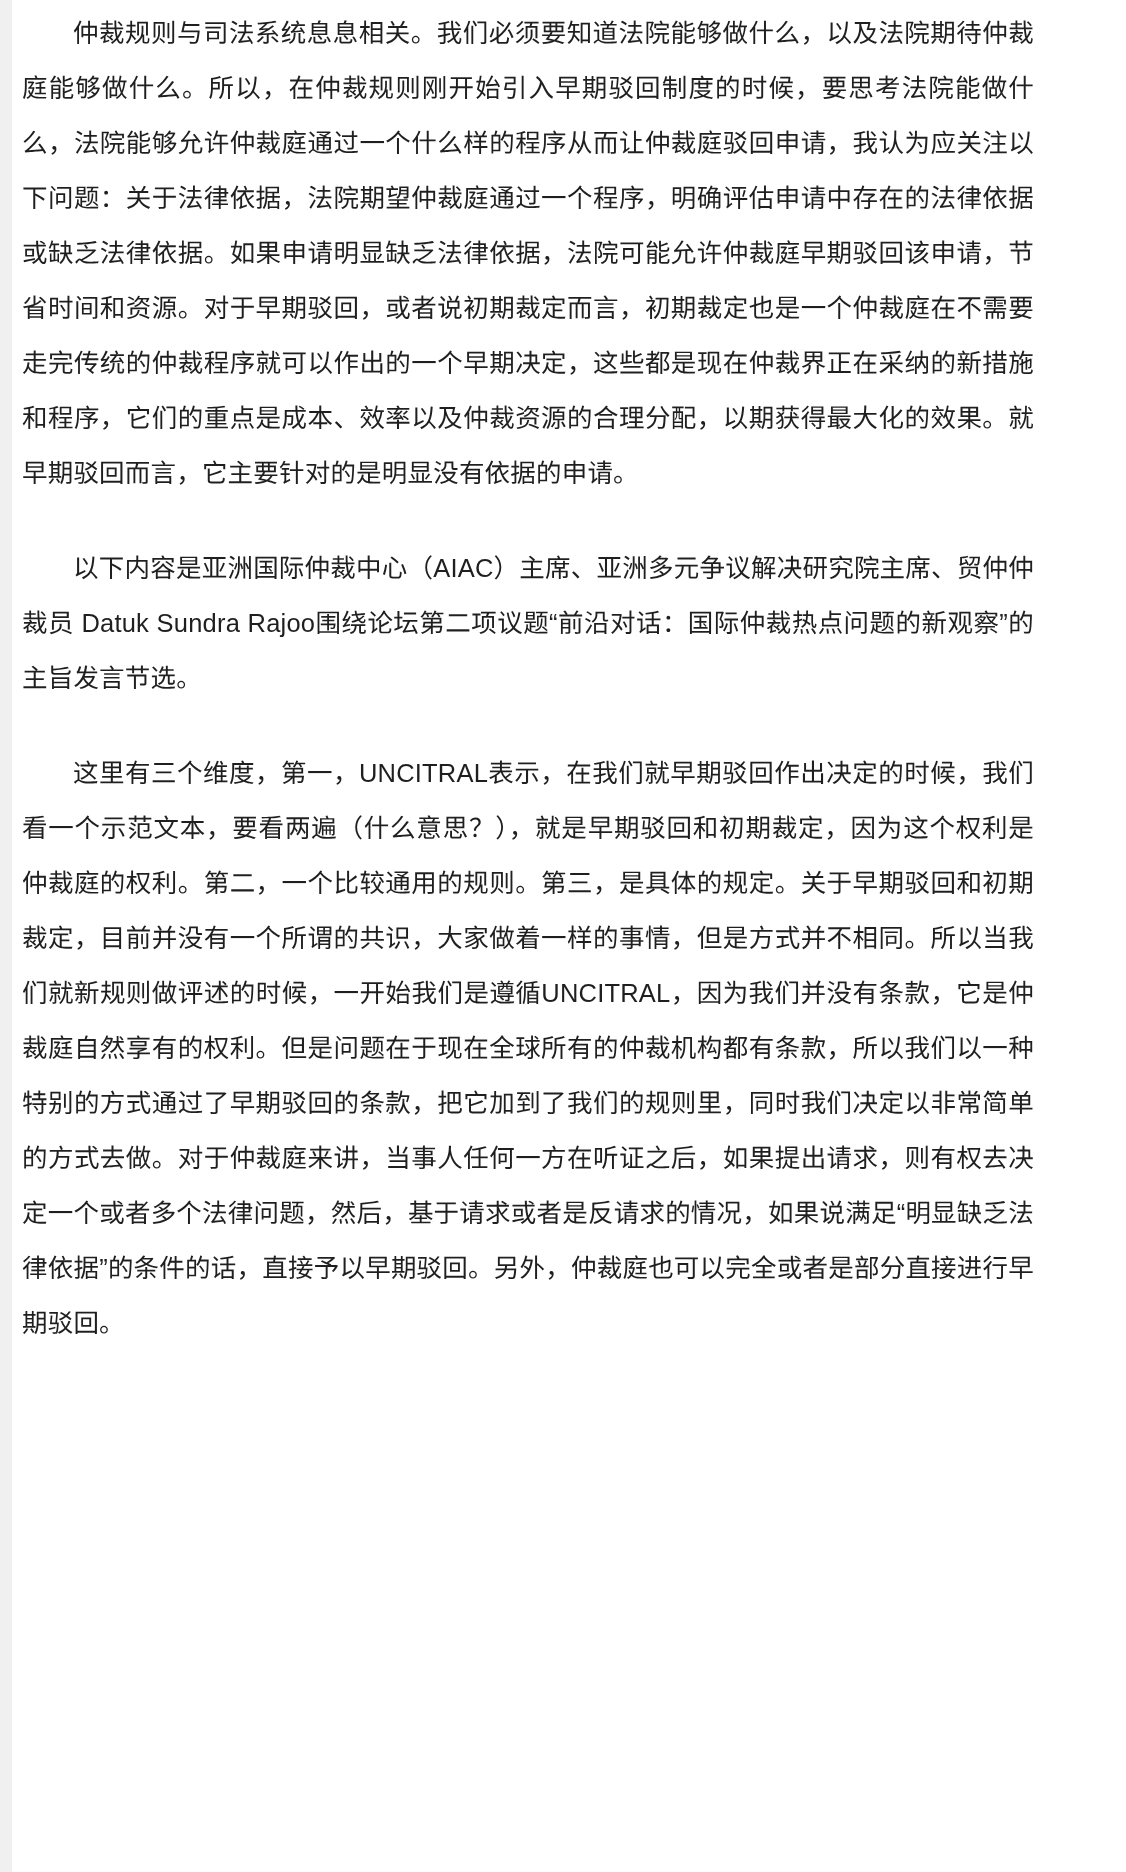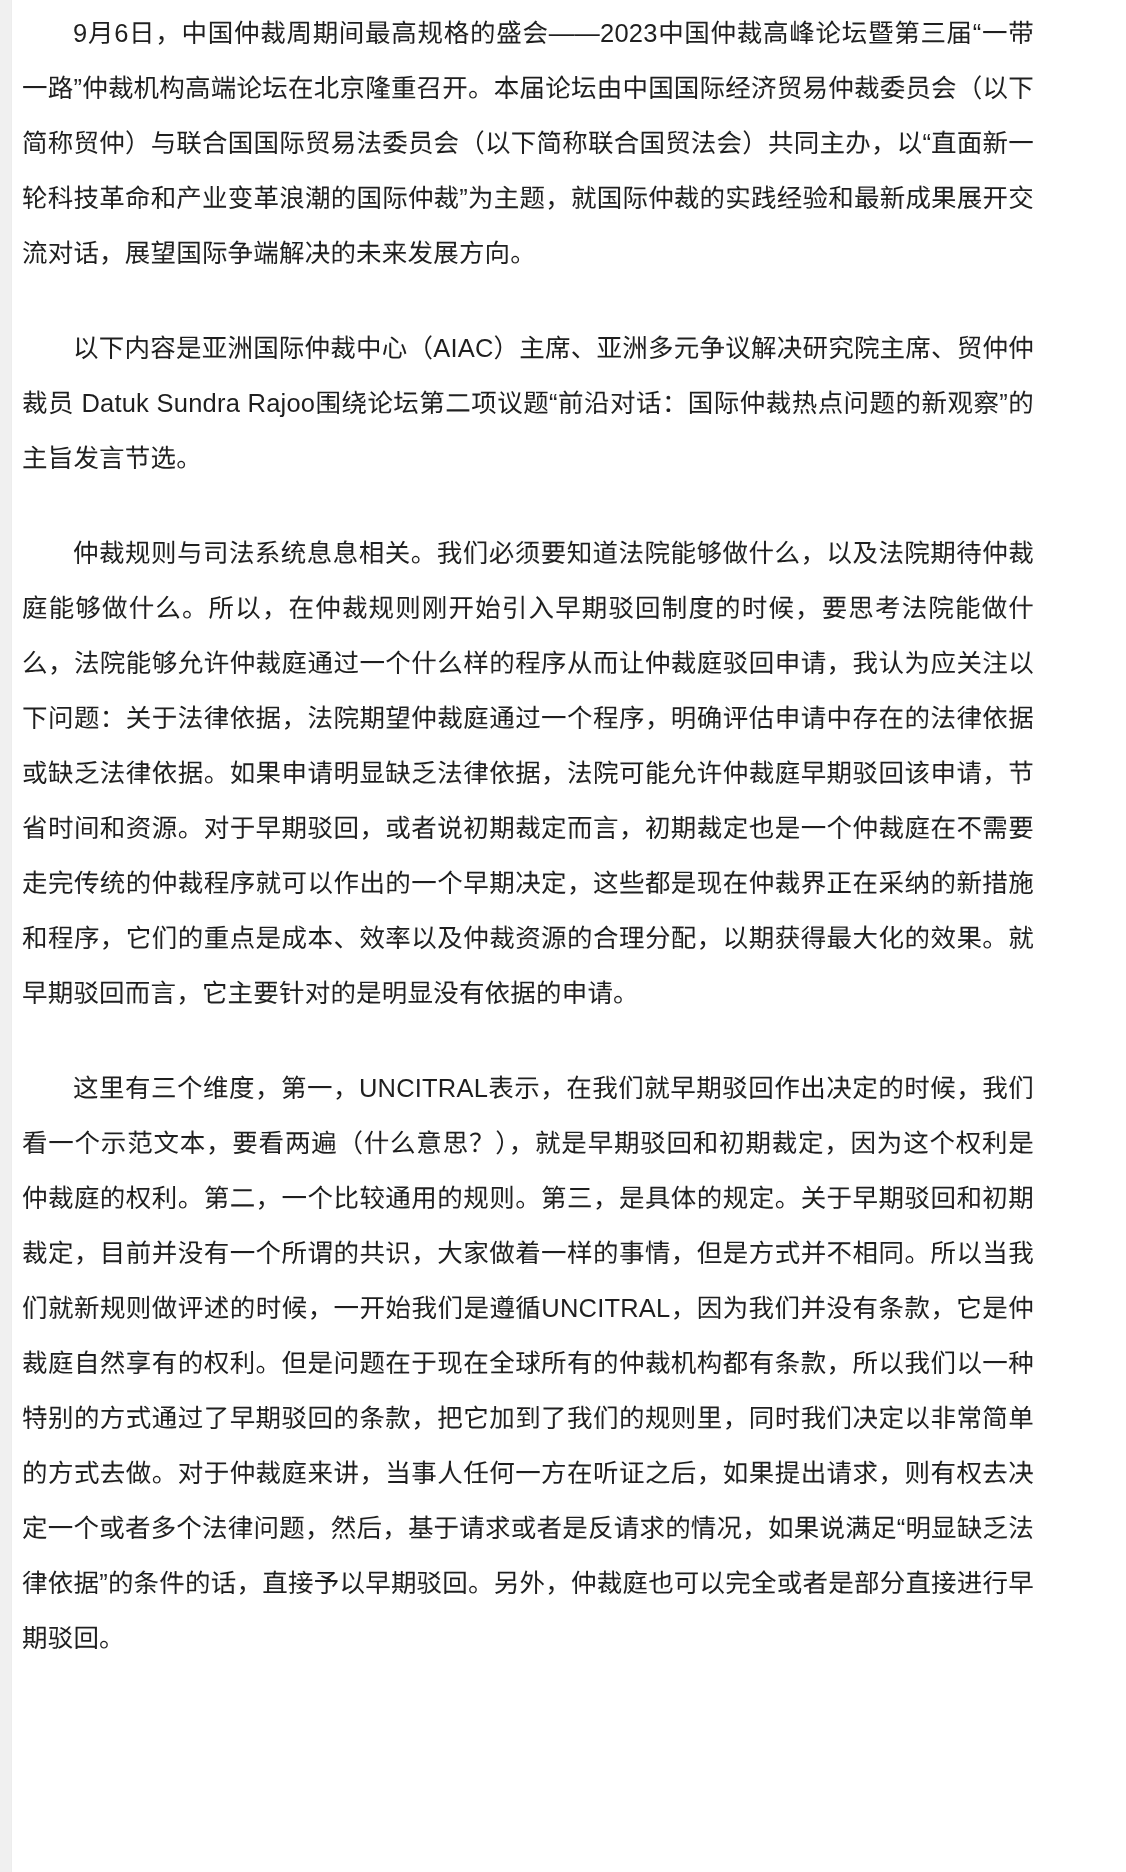--- a/index.html
+++ b/index.html
@@ -53,20 +53,19 @@
     margin-bottom: 0;
   }
 </style>
 </head>
 <body>
 
 <div class="left-gutter"></div>
 
 <div class="page">
   <div class="article-body">
-    <p class="para">9月6日，中国仲裁周期间最高规格的盛会——2023中国仲裁高峰论坛暨第三届“一带一路”仲裁机构高端论坛在北京隆重召开。本届论坛由中国国际经济贸易仲裁委员会（以下简称贸仲）与联合国国际贸易法委员会（以下简称联合国贸法会）共同主办，以“直面新一轮科技革命和产业变革浪潮的国际仲裁”为主题，就国际仲裁的实践经验和最新成果展开交流对话，展望国际争端解决的未来发展方向。</p>
+    <p class="para">仲裁规则与司法系统息息相关。我们必须要知道法院能够做什么，以及法院期待仲裁庭能够做什么。所以，在仲裁规则刚开始引入早期驳回制度的时候，要思考法院能做什么，法院能够允许仲裁庭通过一个什么样的程序从而让仲裁庭驳回申请，我认为应关注以下问题：关于法律依据，法院期望仲裁庭通过一个程序，明确评估申请中存在的法律依据或缺乏法律依据。如果申请明显缺乏法律依据，法院可能允许仲裁庭早期驳回该申请，节省时间和资源。对于早期驳回，或者说初期裁定而言，初期裁定也是一个仲裁庭在不需要走完传统的仲裁程序就可以作出的一个早期决定，这些都是现在仲裁界正在采纳的新措施和程序，它们的重点是成本、效率以及仲裁资源的合理分配，以期获得最大化的效果。就早期驳回而言，它主要针对的是明显没有依据的申请。</p>
     <p class="para">以下内容是亚洲国际仲裁中心（AIAC）主席、亚洲多元争议解决研究院主席、贸仲仲裁员 Datuk Sundra Rajoo围绕论坛第二项议题“前沿对话：国际仲裁热点问题的新观察”的主旨发言节选。</p>
-    <p class="para">仲裁规则与司法系统息息相关。我们必须要知道法院能够做什么，以及法院期待仲裁庭能够做什么。所以，在仲裁规则刚开始引入早期驳回制度的时候，要思考法院能做什么，法院能够允许仲裁庭通过一个什么样的程序从而让仲裁庭驳回申请，我认为应关注以下问题：关于法律依据，法院期望仲裁庭通过一个程序，明确评估申请中存在的法律依据或缺乏法律依据。如果申请明显缺乏法律依据，法院可能允许仲裁庭早期驳回该申请，节省时间和资源。对于早期驳回，或者说初期裁定而言，初期裁定也是一个仲裁庭在不需要走完传统的仲裁程序就可以作出的一个早期决定，这些都是现在仲裁界正在采纳的新措施和程序，它们的重点是成本、效率以及仲裁资源的合理分配，以期获得最大化的效果。就早期驳回而言，它主要针对的是明显没有依据的申请。</p>
     <p class="para">这里有三个维度，第一，UNCITRAL表示，在我们就早期驳回作出决定的时候，我们看一个示范文本，要看两遍（什么意思？），就是早期驳回和初期裁定，因为这个权利是仲裁庭的权利。第二，一个比较通用的规则。第三，是具体的规定。关于早期驳回和初期裁定，目前并没有一个所谓的共识，大家做着一样的事情，但是方式并不相同。所以当我们就新规则做评述的时候，一开始我们是遵循UNCITRAL，因为我们并没有条款，它是仲裁庭自然享有的权利。但是问题在于现在全球所有的仲裁机构都有条款，所以我们以一种特别的方式通过了早期驳回的条款，把它加到了我们的规则里，同时我们决定以非常简单的方式去做。对于仲裁庭来讲，当事人任何一方在听证之后，如果提出请求，则有权去决定一个或者多个法律问题，然后，基于请求或者是反请求的情况，如果说满足“明显缺乏法律依据”的条件的话，直接予以早期驳回。另外，仲裁庭也可以完全或者是部分直接进行早期驳回。</p>
 
   </div>
 
 </div>
 
 </body></html>

